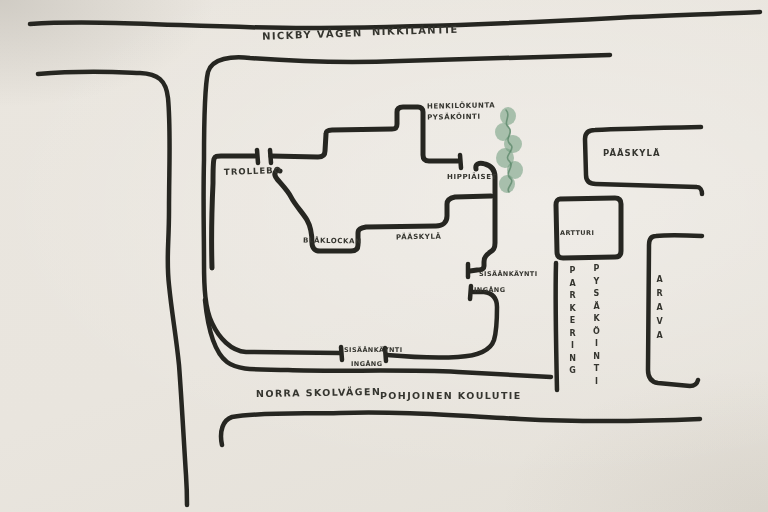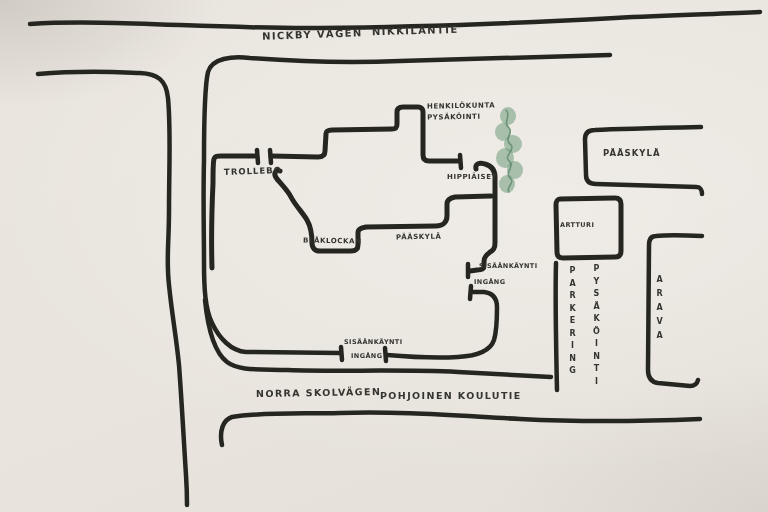--- a/index.html
+++ b/index.html
@@ -17,21 +17,21 @@
   .ink.thick{stroke-width:5;}
   .ink.tick{stroke-width:4.5;}
   .treeblob{fill:var(--green,#6d9b7c);opacity:.55;stroke:none;}
   .treeline{fill:none;stroke:#4e7d5e;stroke-width:1.6;opacity:.65;stroke-linecap:round;}
   .label{
     position:absolute;white-space:nowrap;color:#35352f;
     font-size:8.5px;letter-spacing:1px;font-weight:bold;
   }
   .road-label{font-size:10px;letter-spacing:1.4px;}
   .small{font-size:7px;letter-spacing:.6px;}
-  .tiny{font-size:6.5px;letter-spacing:.4px;}
+  .tiny{font-size:6.5px;letter-spacing:.4px;margin-top:8px;}
   .vlabel{
     writing-mode:vertical-rl;text-orientation:upright;
     font-size:8px;letter-spacing:3.5px;font-weight:bold;color:#35352f;position:absolute;white-space:nowrap;
   }
   .two-line{line-height:11px;}
 </style>
 </head>
 <body>
 
 <div id="stage">

